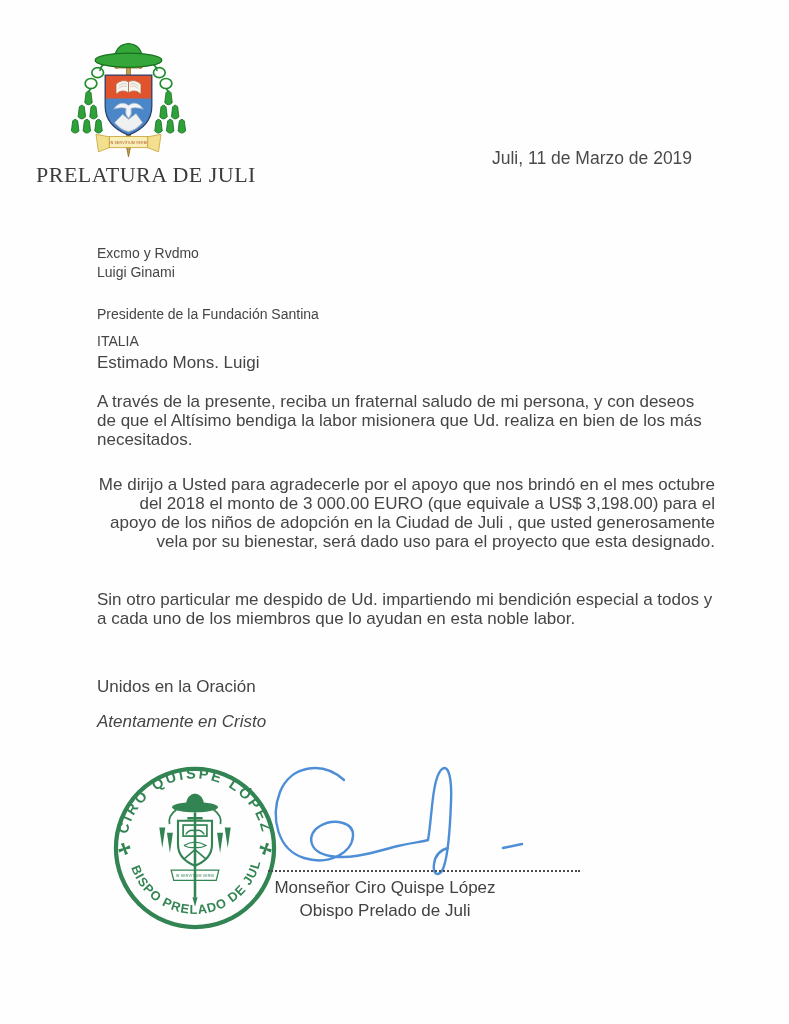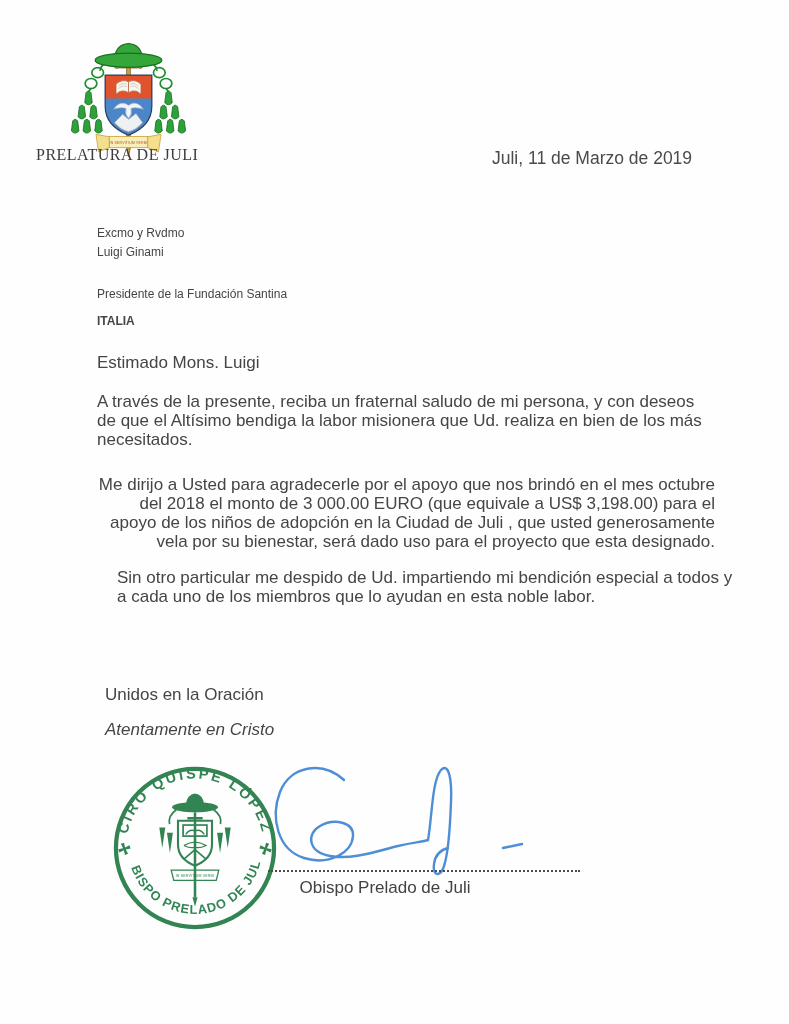--- a/index.html
+++ b/index.html
@@ -3,37 +3,37 @@
 <meta charset="utf-8">
 <style>
   html,body{margin:0;padding:0;background:#ffffff;}
   .page{
     position:relative;width:789px;height:1024px;background:#fefefe;overflow:hidden;
     font-family:"Liberation Sans", sans-serif;color:#454545;
   }
   
   .crest-svg{position:absolute;left:66px;top:28px;width:125px;height:136px;}
   .org-name{
-    position:absolute;left:36px;top:146px;width:200px;
-    font-family:"Liberation Serif", serif;font-size:16px;letter-spacing:0.5px;
+    position:absolute;left:36px;top:162px;width:200px;
+    font-family:"Liberation Serif", serif;font-size:22px;letter-spacing:0.5px;
     color:#3c3c3c;white-space:nowrap;
   }
   .date-line{position:absolute;left:492px;top:145px;font-size:17.5px;line-height:27px;color:#4a4a4a;}
   
-  .recipient{position:absolute;left:97px;top:224px;font-size:12px;}
+  .recipient{position:absolute;left:97px;top:244px;font-size:14px;}
   .recipient div{line-height:19px;}
   .recipient .gap1{margin-top:23px;}
-  .recipient .gap2{margin-top:8px;font-weight:bold;}
+  .recipient .gap2{margin-top:8px;}
   .salutation{position:absolute;left:97px;top:349px;font-size:17px;line-height:27px;margin:0;}
   .para{
     position:absolute;left:97px;width:618px;margin:0;
     font-size:17px;line-height:19px;white-space:pre-line;
   }
-  .p1{top:392px;} .p2{top:475px;text-align:right;} .p3{top:568px;margin-left:20px;}
-  .closing-line{position:absolute;left:97px;font-size:17px;line-height:27px;margin:8px;}
+  .p1{top:392px;} .p2{top:475px;text-align:right;} .p3{top:590px;}
+  .closing-line{position:absolute;left:97px;font-size:17px;line-height:27px;margin:0;}
   .c1{top:673px;} .c2{top:708px;font-style:italic;}
   
   .stamp-svg{position:absolute;left:110px;top:763px;width:170px;height:170px;opacity:0.92;}
   .signature-svg{position:absolute;left:256px;top:756px;width:300px;height:135px;}
   .dotted-line{
     position:absolute;left:268px;top:860px;width:312px;height:10px;
     border-bottom:2.5px dotted #4b4b4b;
   }
   .sig-block{position:absolute;left:250px;top:876px;width:270px;text-align:center;font-size:17px;line-height:23px;color:#424242;}
   .stamp-arc-top{font-size:17px;font-weight:bold;letter-spacing:3px;}
@@ -211,16 +211,17 @@
                C194,74 192,98 188,110
                C185,121 176,121 178,108
                C179,100 184,94 192,92"></path>
       <path d="M247,92 L266,88"></path>
     </g>
   </svg>
 
   <div class="dotted-line"></div>
 
   <div class="sig-block">
+    <div>Monseñor Ciro Quispe López</div>
     <div>Obispo Prelado de Juli</div>
   </div>
 
 </div>
 
 </body></html>

